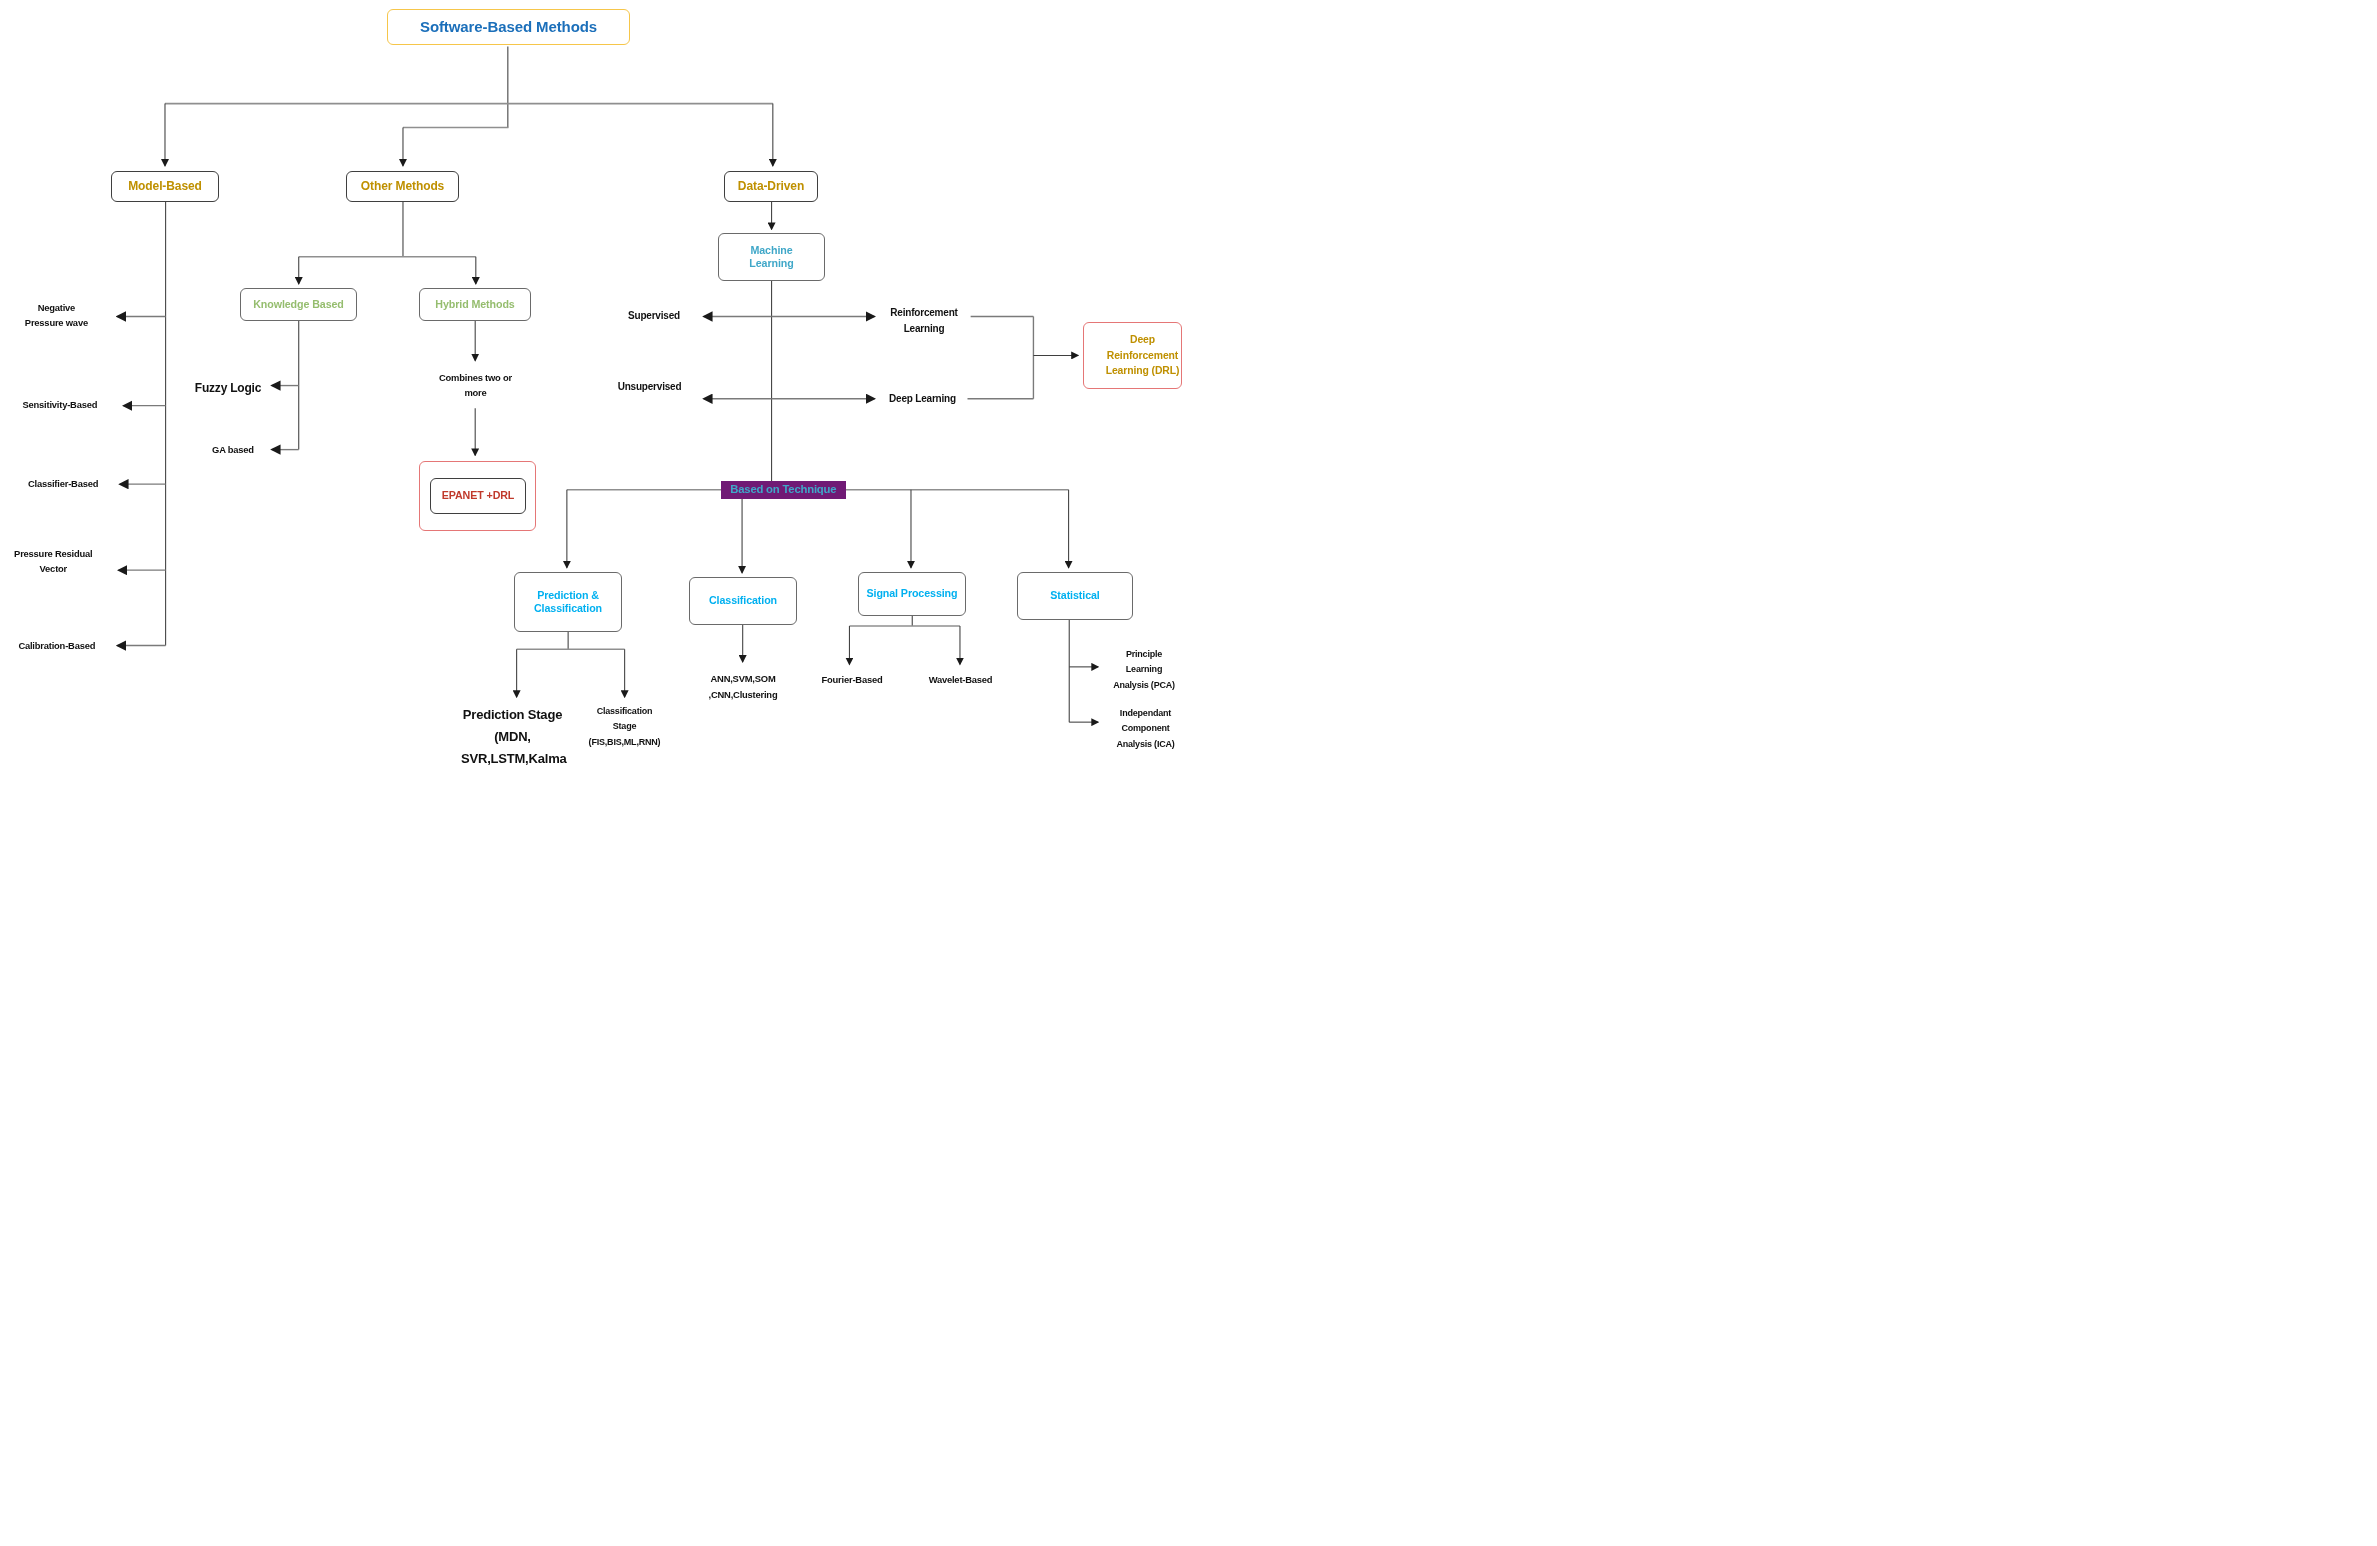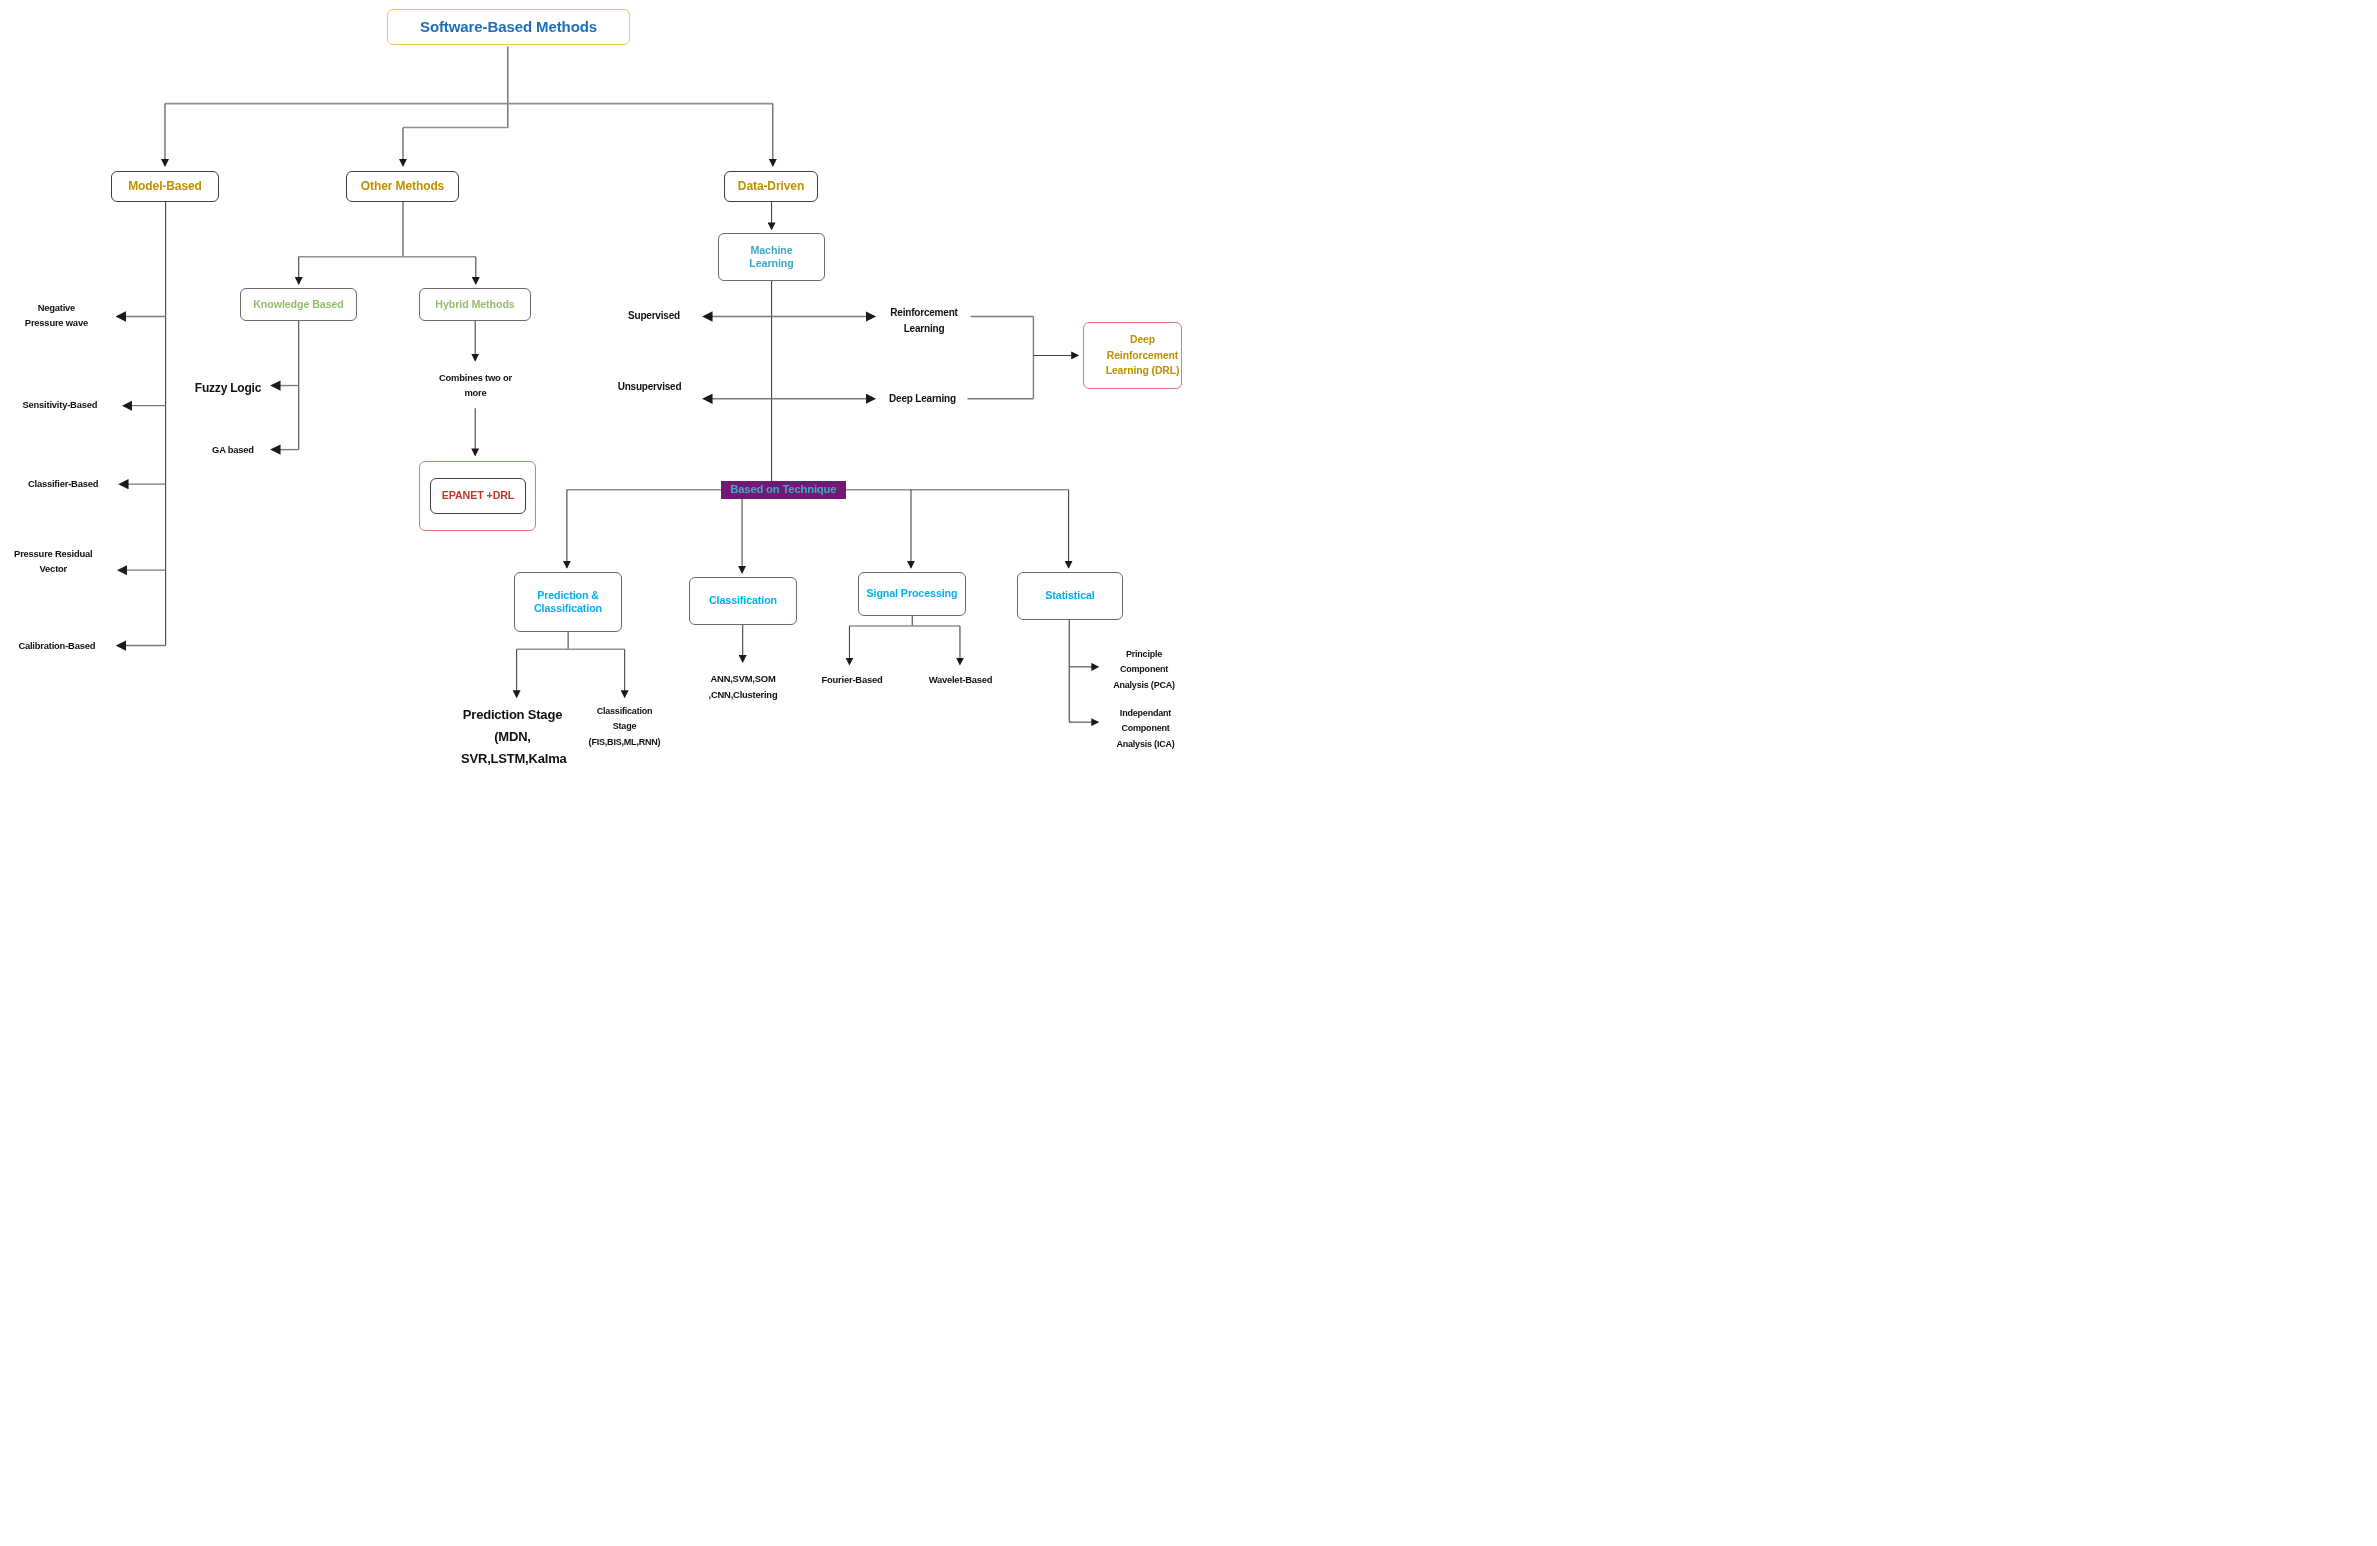--- a/index.html
+++ b/index.html
@@ -139,21 +139,21 @@
 Reinforcement
 Learning (DRL)</div>
 
   <div class="box b-gray t-cyan" style="left:514px;top:572px;width:108px;height:60px;font-size:10.7px;">Prediction &amp;
 Classification</div>
 
   <div class="box b-gray t-cyan" style="left:689px;top:577px;width:108px;height:48px;font-size:10.7px;">Classification</div>
 
   <div class="box b-gray t-cyan" style="left:858px;top:572px;width:108px;height:44px;font-size:10.7px;">Signal Processing</div>
 
-  <div class="box b-gray t-cyan" style="left:1017px;top:572px;width:106px;height:48px;font-size:10.7px;">Statistical</div>
+  <div class="box b-gray t-cyan" style="left:1017px;top:572px;width:116px;height:48px;font-size:10.7px;">Statistical</div>
 
   <div class="lbl" style="left:9.4px;top:301px;width:94px;font-size:9.4px;">Negative
 Pressure wave</div>
 
   <div class="lbl" style="left:9.4px;top:398px;width:101px;font-size:9.4px;">Sensitivity-Based</div>
 
   <div class="lbl" style="left:12.6px;top:477px;width:101px;font-size:9.4px;">Classifier-Based</div>
 
   <div class="lbl" style="left:6.3px;top:547px;width:94px;font-size:9.4px;">Pressure Residual
 Vector</div>
@@ -188,21 +188,21 @@
 (FIS,BIS,ML,RNN)</div>
 
   <div class="lbl" style="left:690px;top:671px;width:106px;font-size:9.4px;line-height:1.65;">ANN,SVM,SOM
 ,CNN,Clustering</div>
 
   <div class="lbl" style="left:805px;top:673px;width:94px;font-size:9.4px;">Fourier-Based</div>
 
   <div class="lbl" style="left:912px;top:673px;width:97px;font-size:9.4px;">Wavelet-Based</div>
 
   <div class="lbl" style="left:1102px;top:647px;width:84px;font-size:9px;line-height:1.7;">Principle
-Component
+Learning
 Analysis (PCA)</div>
 
   <div class="lbl" style="left:1102px;top:706px;width:87px;font-size:9px;line-height:1.7;">Independant
 Component
 Analysis (ICA)</div>
 
 </div>
 
 
 </body></html>

